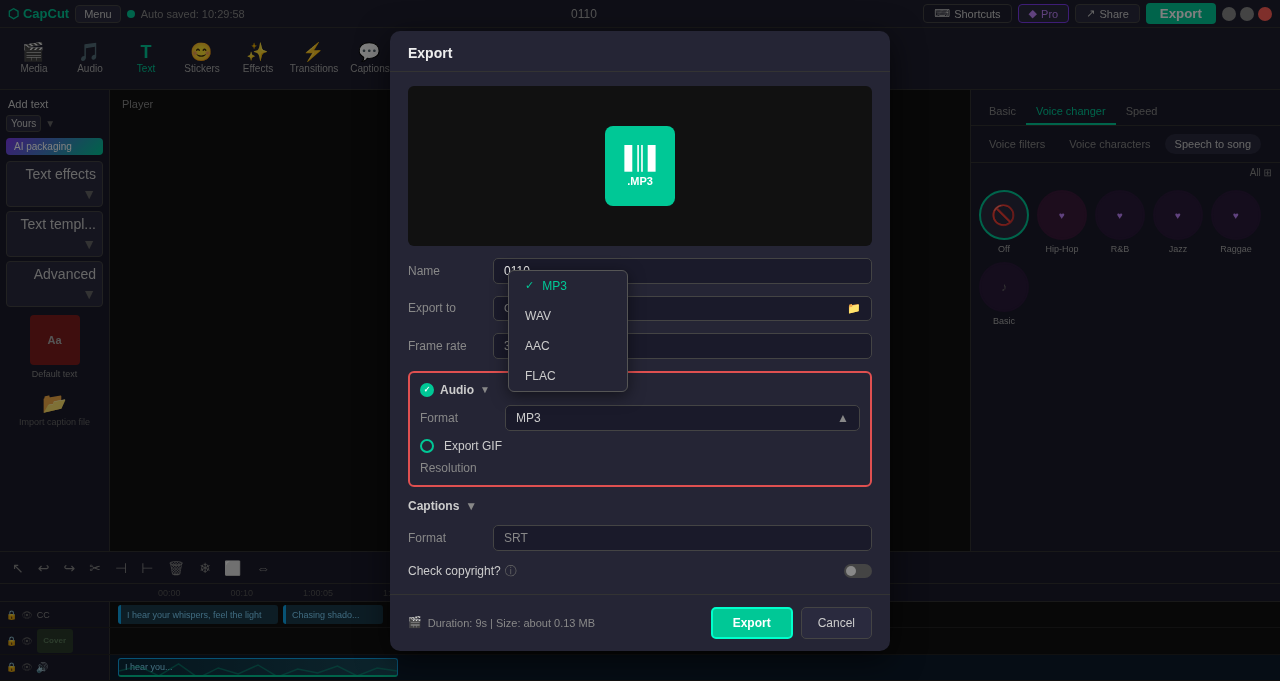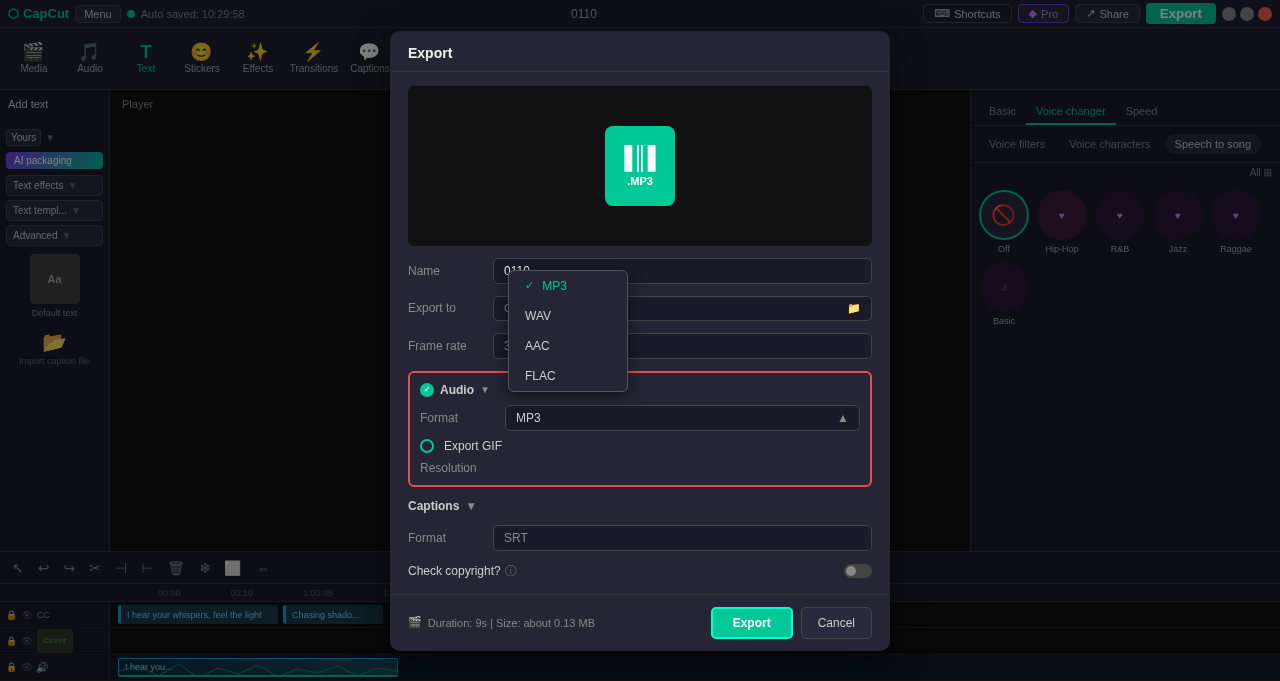--- a/index.html
+++ b/index.html
@@ -93,30 +93,30 @@
     
     .left-panel {
       width: 110px;
       background: #1a1a2a;
       border-right: 1px solid #333;
       padding: 8px 6px;
       display: flex;
       flex-direction: column;
       gap: 4px;
     }
-    .left-panel-title { color: #ccc; font-size: 11px; margin-bottom: 15px; padding: 0 2px; }
+    .left-panel-title { color: #ccc; font-size: 11px; margin-bottom: 1px; padding: 0 2px; }
     .panel-btn {
       background: #2a2a3e;
       border: 1px solid #444;
       color: #ccc;
       padding: 4px 6px;
       border-radius: 4px;
-      font-size: 10px;
-      cursor: pointer;
-      display: flex; align-items: flex-end; gap: 4px;
+      font-size: 14px;
+      cursor: pointer;
+      display: flex; align-items: flex-end; gap: 4px; flex-direction: column;
     }
     .select-row {
       display: flex; align-items: center; gap: 4px;
     }
     .mini-select {
       background: #2a2a3e;
       border: 1px solid #444;
       color: #ccc;
       padding: 2px 4px;
       border-radius: 3px;
@@ -134,21 +134,21 @@
     }
     .default-text-item {
       display: flex;
       flex-direction: column;
       align-items: center;
       gap: 4px;
       padding: 4px;
     }
     .text-thumb {
       width: 50px; height: 50px;
-      background: #404040;
+      background: #7f1d1d;
       border-radius: 4px;
       display: flex; align-items: center; justify-content: center;
       font-size: 9px; color: #666;
     }
     .import-caption {
       display: flex; flex-direction: column; align-items: center; gap: 2px;
       padding: 4px; color: #666; font-size: 9px;
     }
     .import-icon { font-size: 20px; }
 

